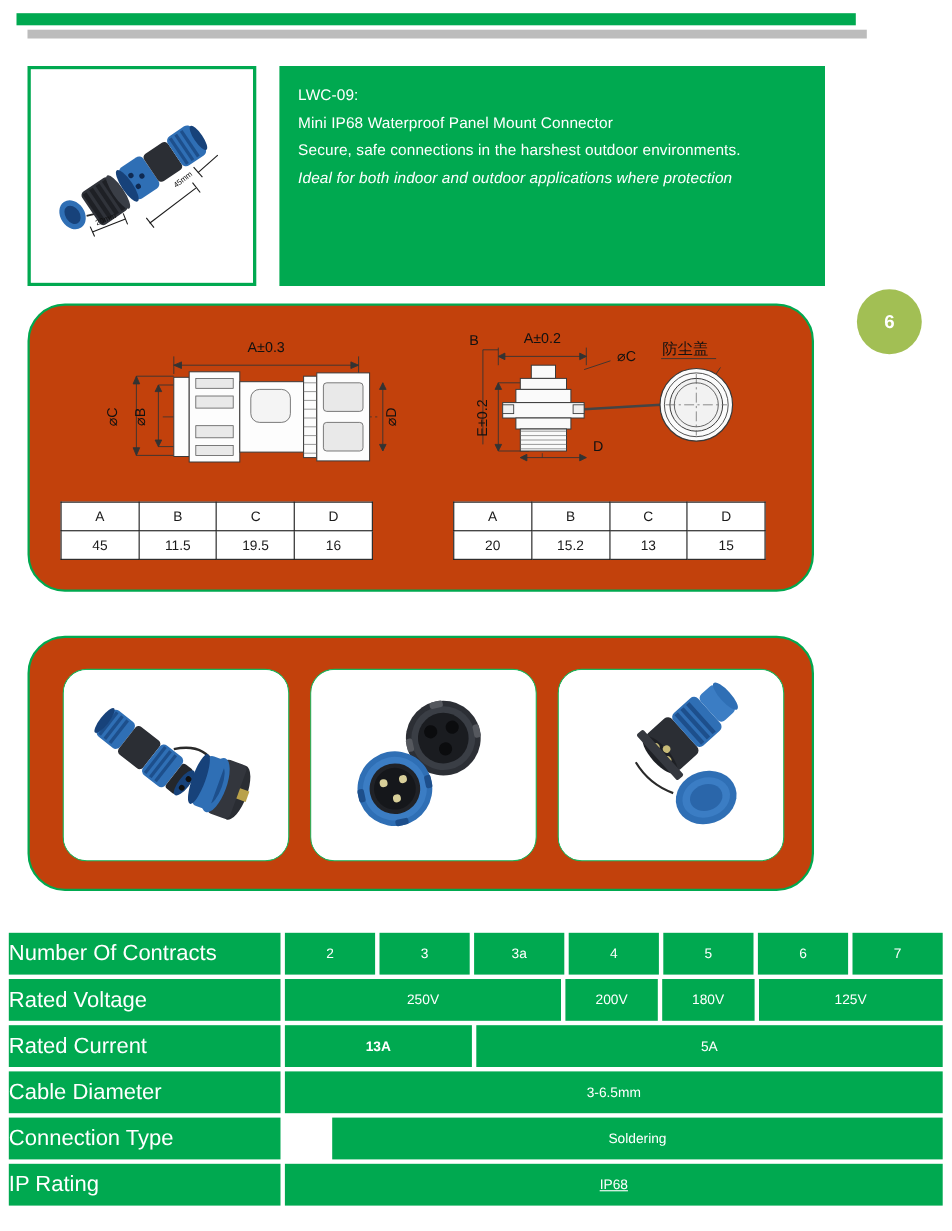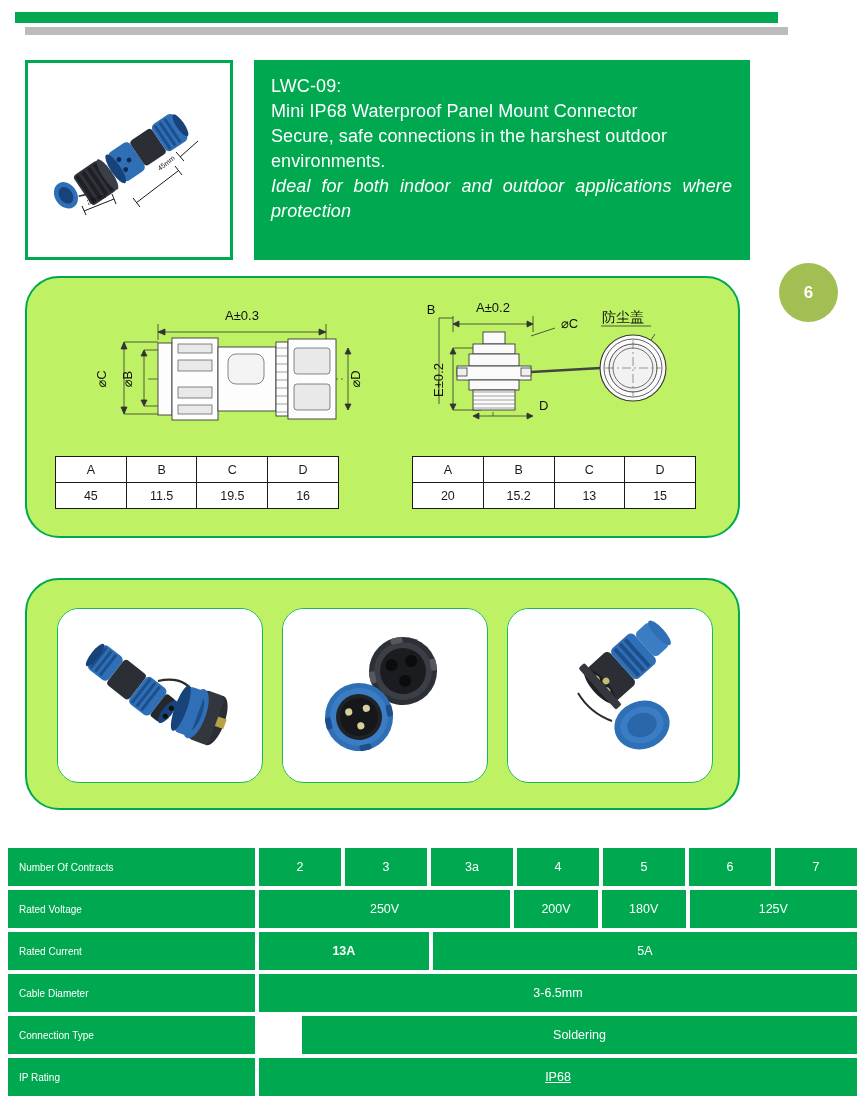--- a/index.html
+++ b/index.html
@@ -45,21 +45,21 @@
 
   .hero-text {
     position: absolute;
     left: 229px; top: 0;
     width: 496px; height: 200px;
     background: #00a950;
     padding: 14px 18px 0 17px;
   }
   .hero-text p {
     color: #ffffff;
-    font-size: 18px;
+    font-size: 14px;
     line-height: 25px;
     letter-spacing: .1px;
   }
   .hero-text p.justify {
     text-align: justify;
     text-align-last: left;
     font-style: italic;
   }
 
   
@@ -75,21 +75,21 @@
     display: flex;
     align-items: center;
     justify-content: center;
   }
 
   
   .panel {
     position: absolute;
     border: 2px solid #00a950;
     border-radius: 34px;
-    background: #bef264;
+    background: #c2410c;
   }
   .panel-drawings { left: 25px; top: 276px; width: 715px; height: 262px; }
   .panel-photos   { left: 25px; top: 578px; width: 715px; height: 232px; }
 
   
   .draw-cell {
     position: absolute;
     top: 14px;
     height: 150px;
   }
@@ -141,24 +141,23 @@
     display: flex;
     gap: 4px;
     margin-bottom: 4px;
     height: 38px;
   }
   .spec-label {
     width: 247px;
     flex: 0 0 247px;
     background: #00a950;
     color: #ffffff;
-    font-size: 10px;
+    font-size: 20px;
     display: flex;
     align-items: center;
-    padding-left: 11px;
   }
   .spec-values {
     flex: 1;
     display: flex;
     gap: 4px;
   }
   .spec-cell {
     background: #00a950;
     color: #ffffff;
     font-size: 12.5px;

